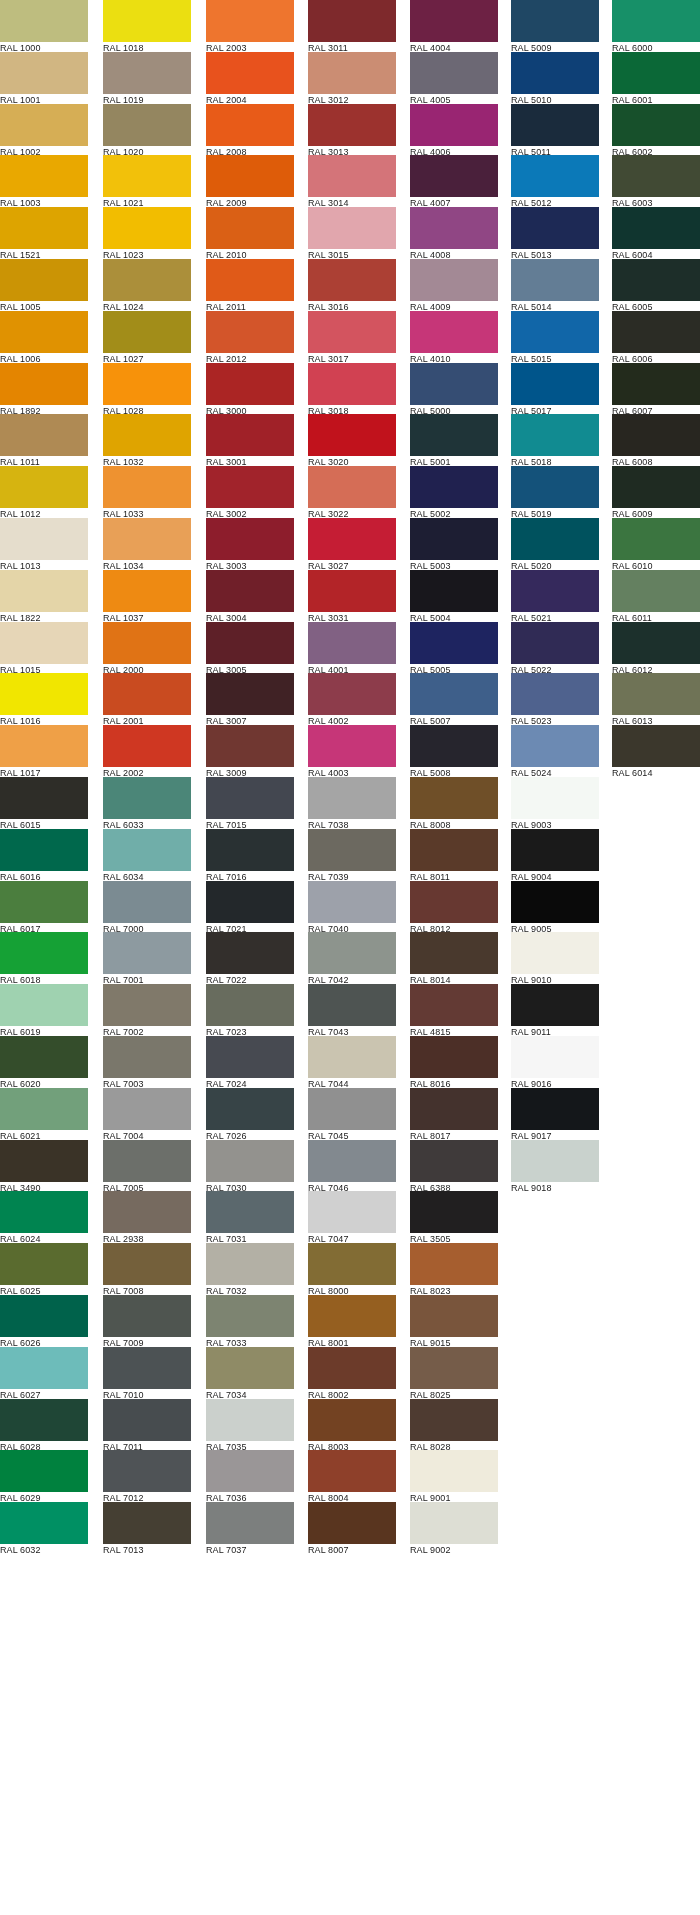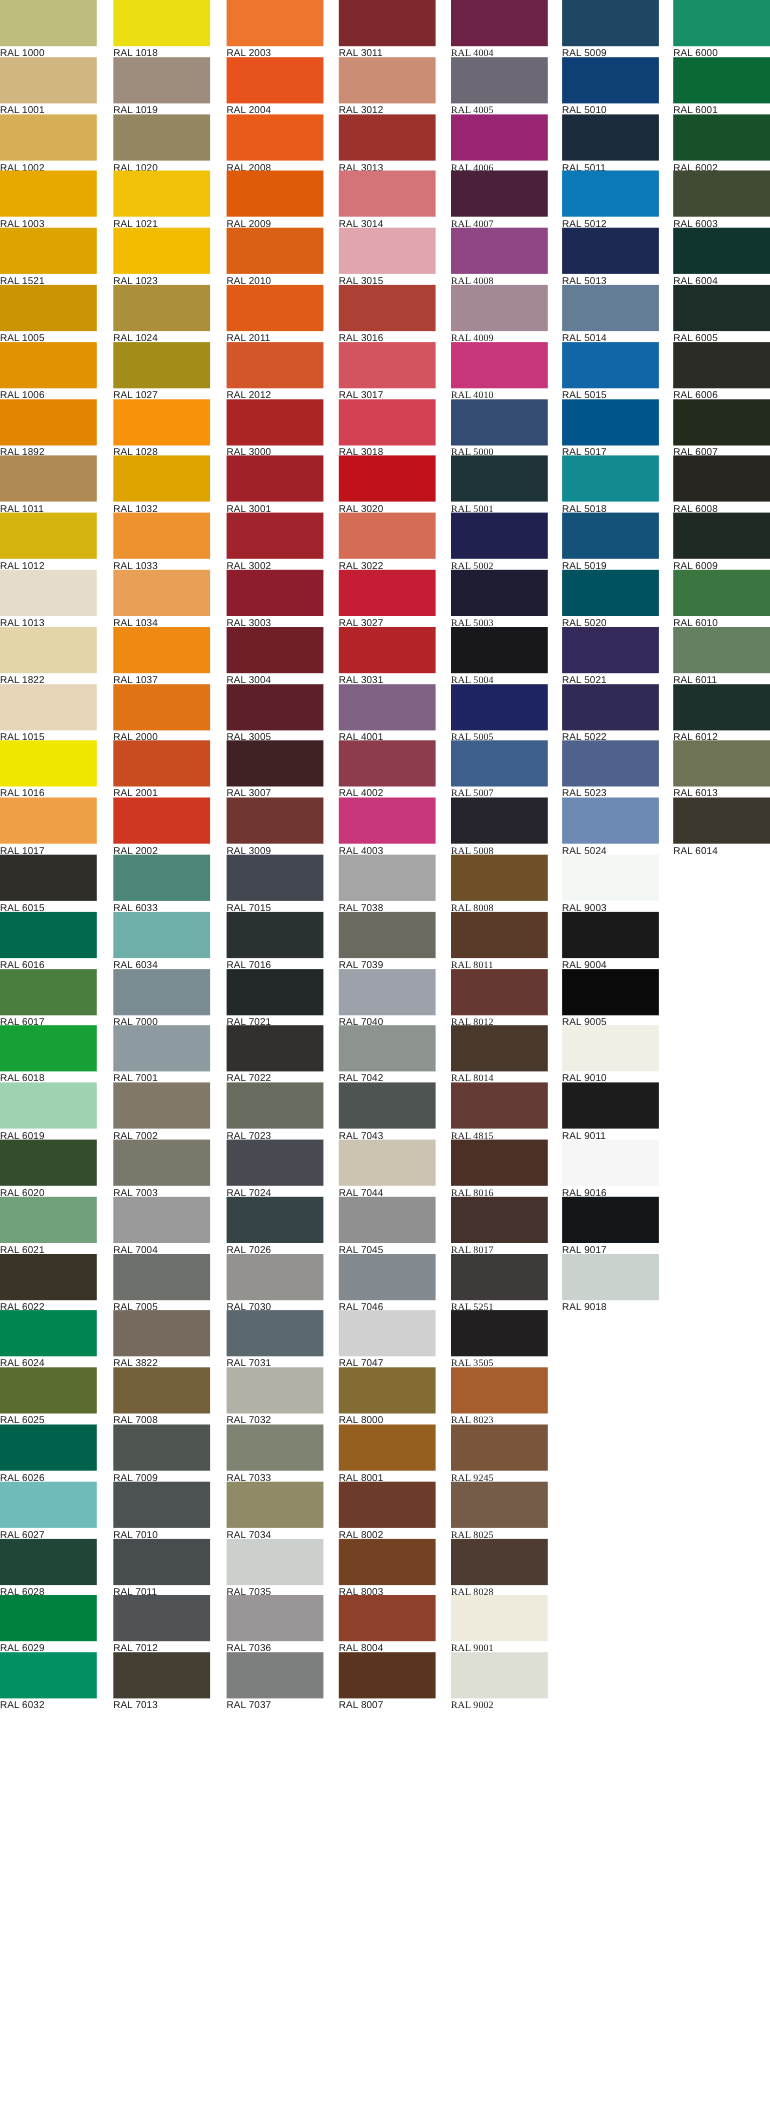--- a/index.html
+++ b/index.html
@@ -131,21 +131,21 @@
       <div class="cell">
         <div class="swatch" style="background: rgb(52, 77, 43);"></div>
         <div class="cap">RAL 6020</div>
       </div>
       <div class="cell">
         <div class="swatch" style="background: rgb(114, 160, 123);"></div>
         <div class="cap">RAL 6021</div>
       </div>
       <div class="cell">
         <div class="swatch" style="background: rgb(58, 51, 39);"></div>
-        <div class="cap">RAL 6022</div>
+        <div class="cap">RAL 3490</div>
       </div>
       <div class="cell">
         <div class="swatch" style="background: rgb(0, 132, 80);"></div>
         <div class="cap">RAL 6024</div>
       </div>
       <div class="cell">
         <div class="swatch" style="background: rgb(90, 107, 47);"></div>
         <div class="cap">RAL 6025</div>
       </div>
       <div class="cell">
@@ -257,21 +257,21 @@
       <div class="cell">
         <div class="swatch" style="background: rgb(154, 154, 154);"></div>
         <div class="cap">RAL 7004</div>
       </div>
       <div class="cell">
         <div class="swatch" style="background: rgb(108, 111, 106);"></div>
         <div class="cap">RAL 7005</div>
       </div>
       <div class="cell">
         <div class="swatch" style="background: rgb(118, 106, 95);"></div>
-        <div class="cap">RAL 3822</div>
+        <div class="cap">RAL 2938</div>
       </div>
       <div class="cell">
         <div class="swatch" style="background: rgb(116, 96, 59);"></div>
         <div class="cap">RAL 7008</div>
       </div>
       <div class="cell">
         <div class="swatch" style="background: rgb(79, 85, 80);"></div>
         <div class="cap">RAL 7009</div>
       </div>
       <div class="cell">
@@ -528,21 +528,21 @@
       </div>
       <div class="cell">
         <div class="swatch" style="background: rgb(142, 64, 42);"></div>
         <div class="cap">RAL 8004</div>
       </div>
       <div class="cell">
         <div class="swatch" style="background: rgb(89, 53, 31);"></div>
         <div class="cap">RAL 8007</div>
       </div>
     </div>
-    <div class="col" style="left: 410px; font-family: Liberation Serif, serif;">
+    <div class="col" style="left: 410px;">
       <div class="cell">
         <div class="swatch" style="background: rgb(109, 33, 68);"></div>
         <div class="cap">RAL 4004</div>
       </div>
       <div class="cell">
         <div class="swatch" style="background: rgb(108, 104, 116);"></div>
         <div class="cap">RAL 4005</div>
       </div>
       <div class="cell">
         <div class="swatch" style="background: rgb(153, 37, 114);"></div>
@@ -619,33 +619,33 @@
       <div class="cell">
         <div class="swatch" style="background: rgb(76, 47, 39);"></div>
         <div class="cap">RAL 8016</div>
       </div>
       <div class="cell">
         <div class="swatch" style="background: rgb(68, 50, 45);"></div>
         <div class="cap">RAL 8017</div>
       </div>
       <div class="cell">
         <div class="swatch" style="background: rgb(63, 58, 58);"></div>
-        <div class="cap">RAL 5251</div>
+        <div class="cap">RAL 6388</div>
       </div>
       <div class="cell">
         <div class="swatch" style="background: rgb(33, 31, 32);"></div>
         <div class="cap">RAL 3505</div>
       </div>
       <div class="cell">
         <div class="swatch" style="background: rgb(166, 94, 47);"></div>
         <div class="cap">RAL 8023</div>
       </div>
       <div class="cell">
         <div class="swatch" style="background: rgb(121, 85, 60);"></div>
-        <div class="cap">RAL 9245</div>
+        <div class="cap">RAL 9015</div>
       </div>
       <div class="cell">
         <div class="swatch" style="background: rgb(117, 92, 73);"></div>
         <div class="cap">RAL 8025</div>
       </div>
       <div class="cell">
         <div class="swatch" style="background: rgb(78, 59, 49);"></div>
         <div class="cap">RAL 8028</div>
       </div>
       <div class="cell">

